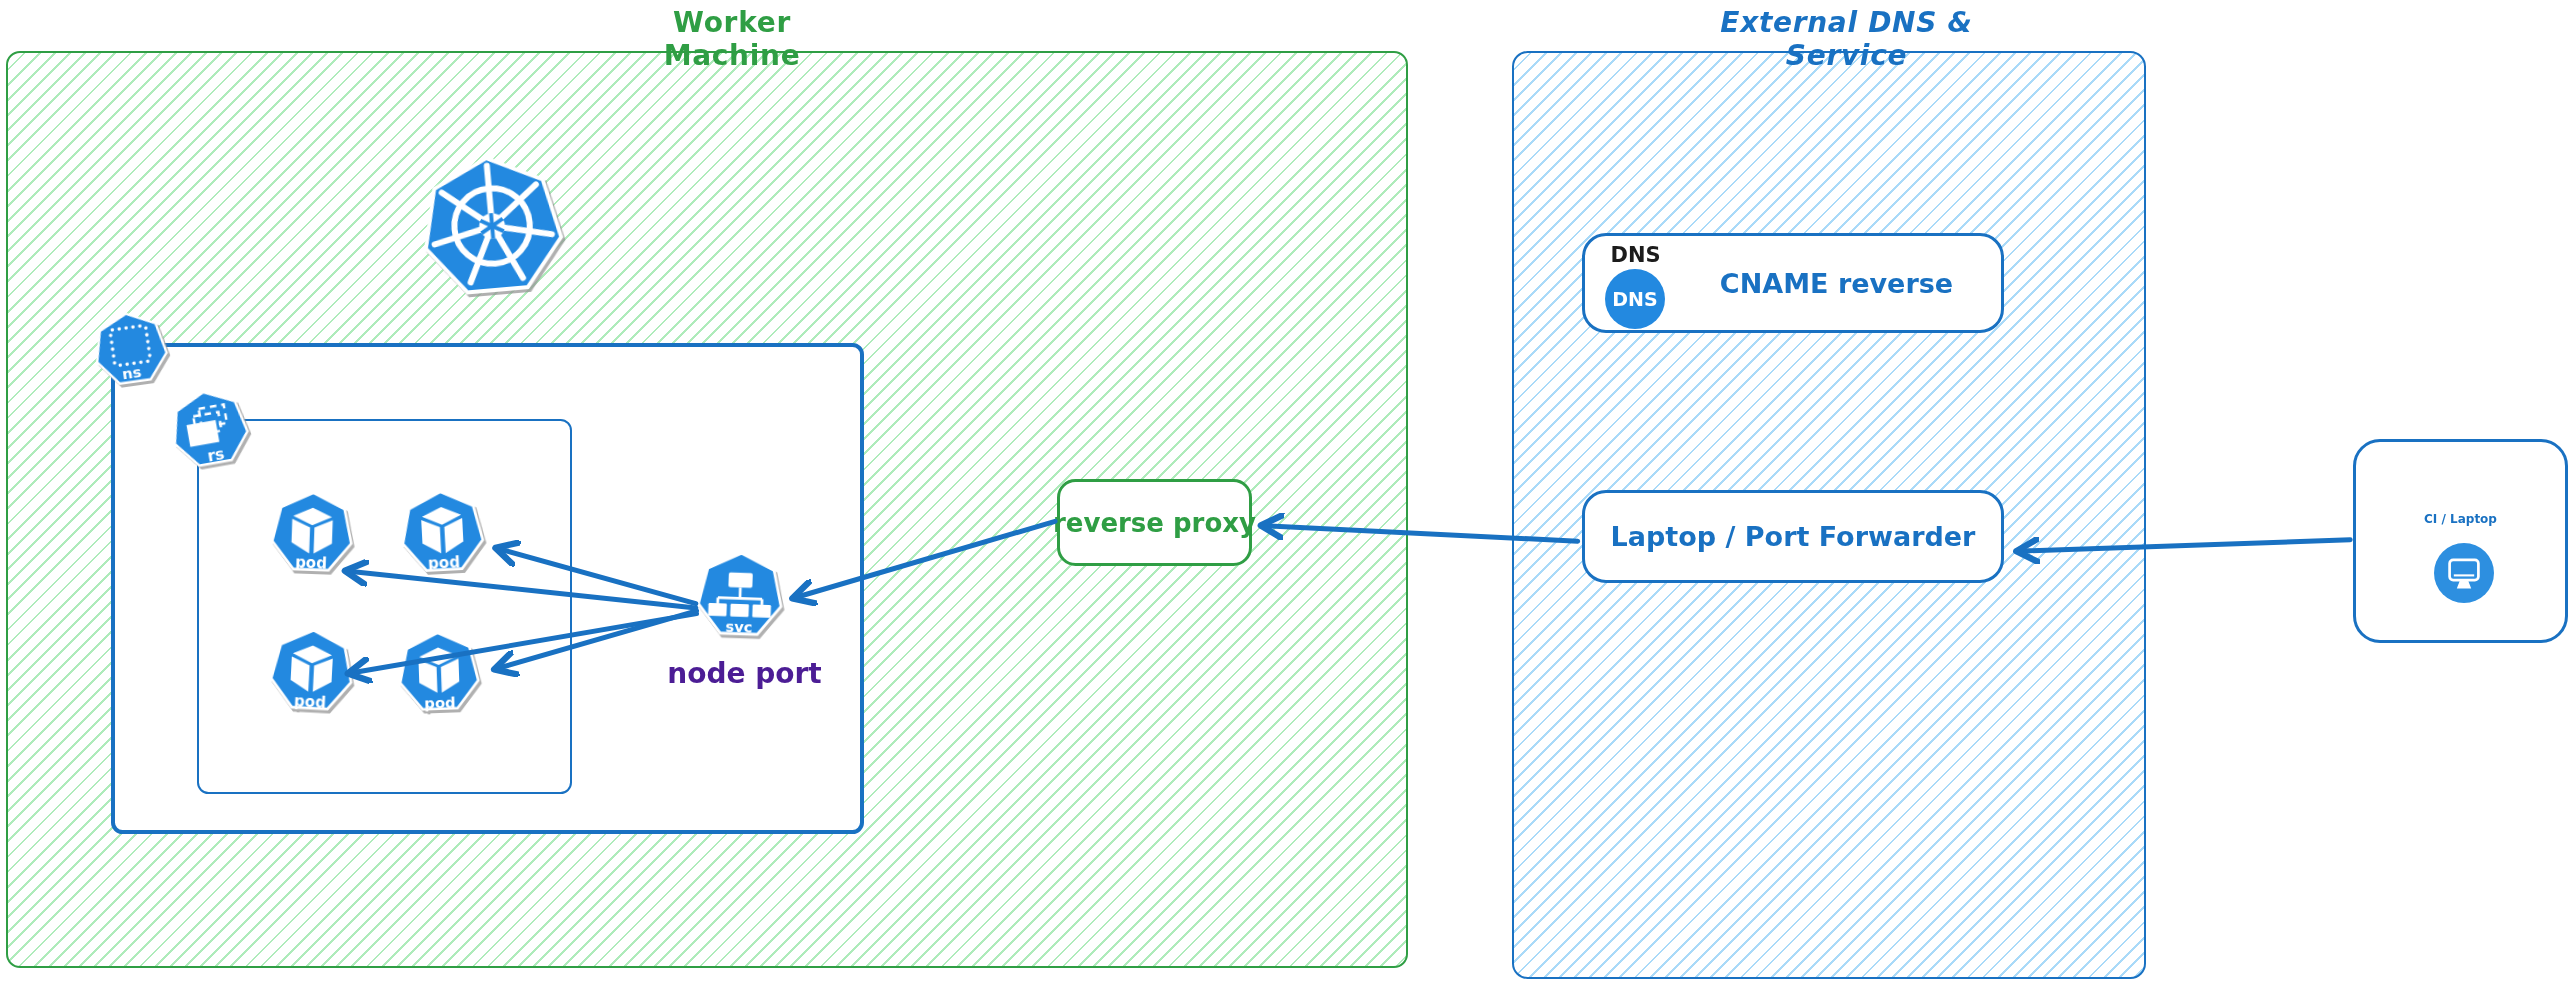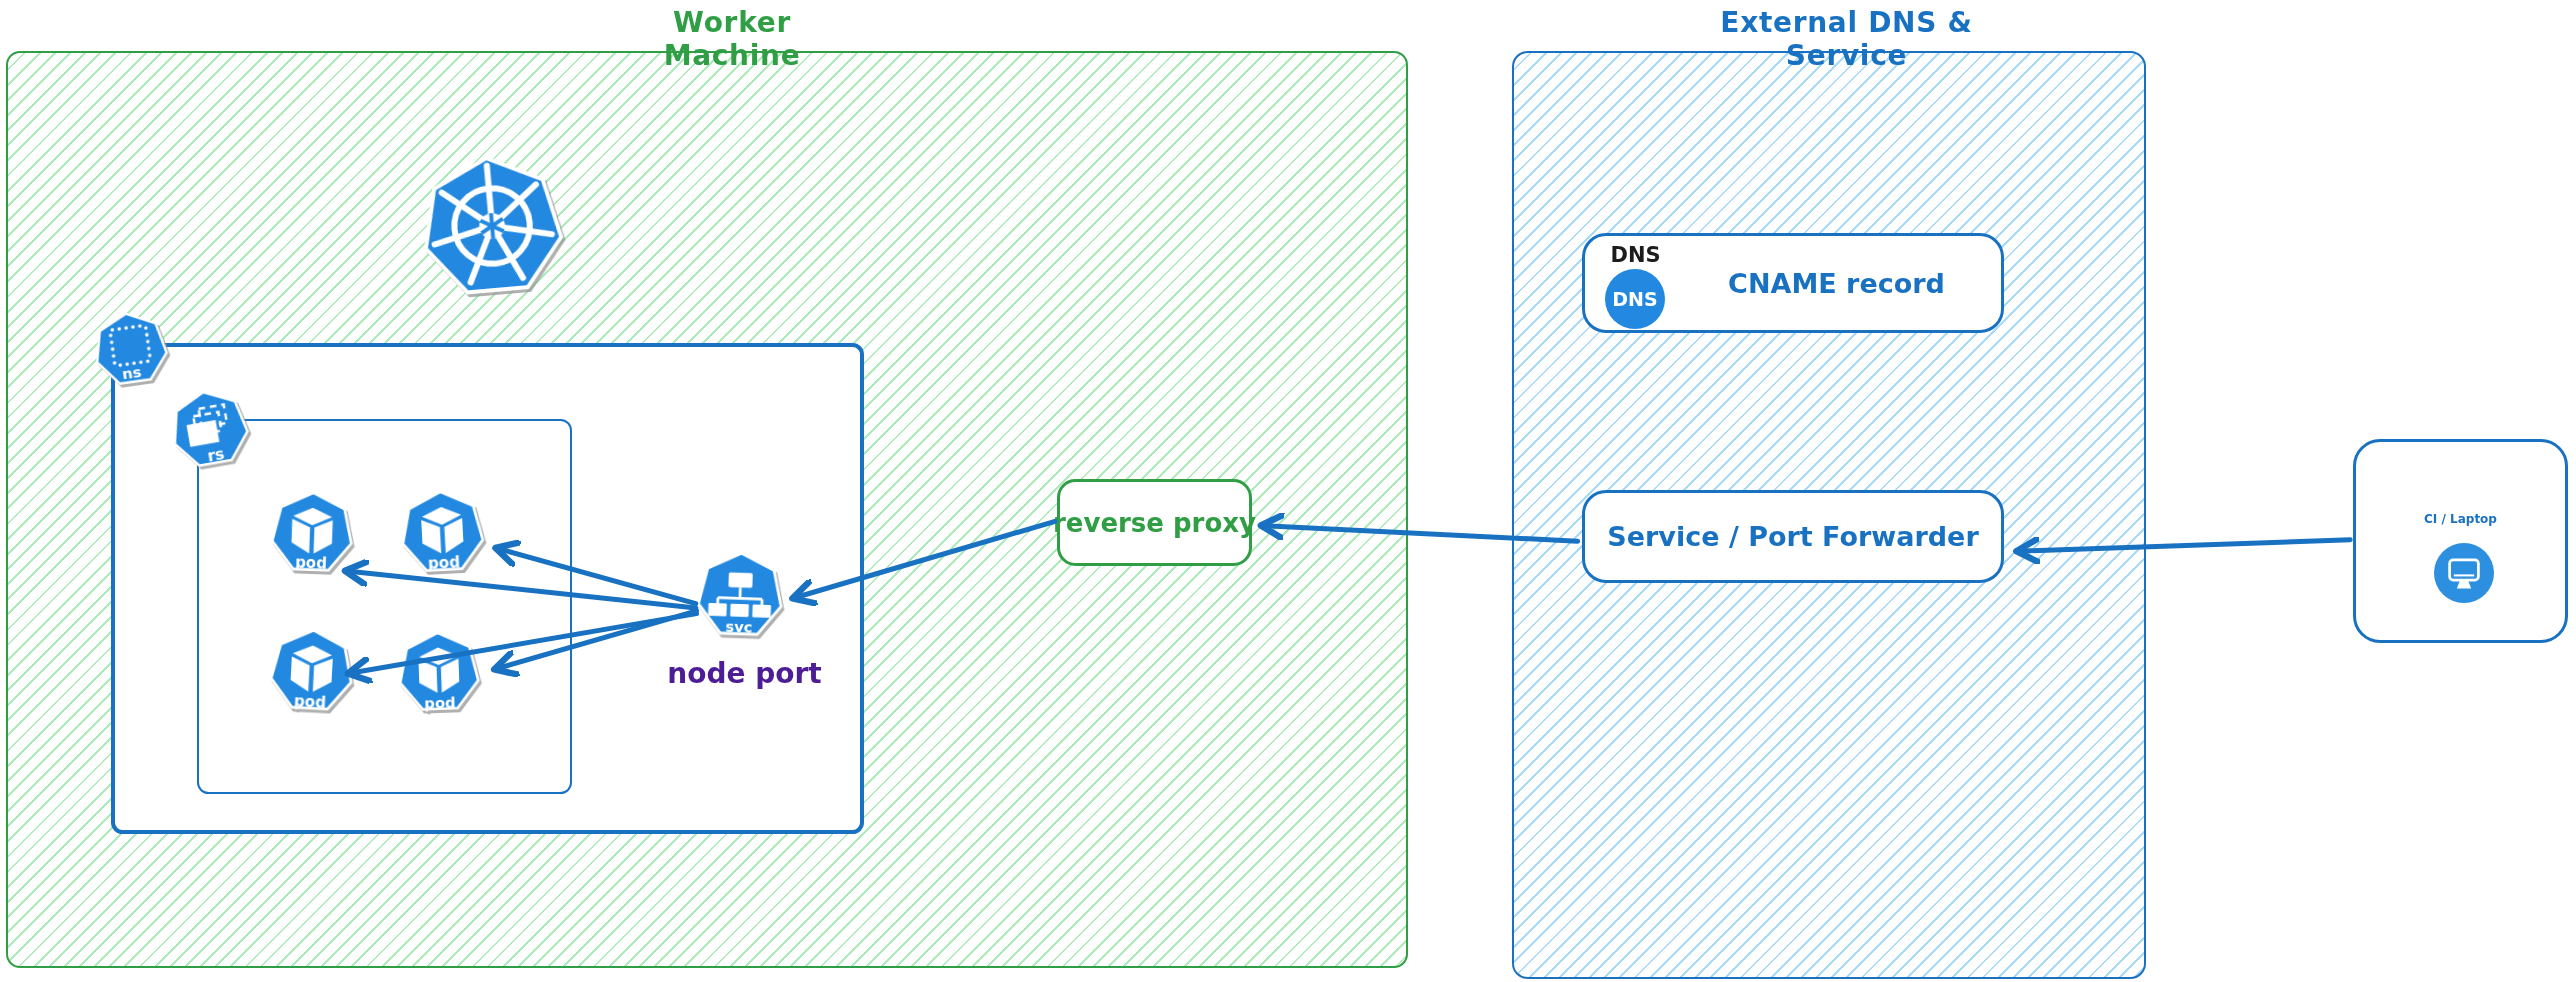--- a/index.html
+++ b/index.html
@@ -39,21 +39,21 @@
 
   
   .region-title {
     position: absolute;
     text-align: center;
     font-size: 28px;
     font-weight: 700;
     letter-spacing: 0.7px;
   }
   .vm-title   { left: 604px;  top: 5.7px;  width: 256px; color: #2f9e44; }
-  .ext-title  { left: 1676px; top: 5.7px;  width: 341px; color: #1971c2; }
+  .ext-title  { left: 1676px; top: 5.7px;  width: 341px; color: #1971c2; font-style: italic; }
 
   
   .white-box {
     position: absolute;
     background: #ffffff;
     box-sizing: border-box;
     border-style: solid;
     border-color: #1971c2;
   }
   .ns-box  { left: 111px; top: 343px; width: 753px; height: 491px; border-width: 4.3px; border-radius: 11.4px; }
@@ -222,25 +222,25 @@
   <div class="white-box rp-box">
     <span class="rp-label">reverse proxy</span>
   </div>
 
   <div class="region blue"></div>
   <div class="region-title ext-title">External DNS &amp; Service</div>
 
   <div class="white-box dns-box">
     <span class="dns-tag">DNS</span>
     <span class="dns-circle">DNS</span>
-    <span class="cname-label">CNAME record</span>
+    <span class="cname-label">CNAME reverse</span>
   </div>
 
   <div class="white-box worker-box">
-    <span class="worker-label">Service / Port Forwarder</span>
+    <span class="worker-label">Laptop / Port Forwarder</span>
   </div>
 
   <div class="white-box ci-box">
     <div class="ci-label">CI / Laptop</div>
     <div class="monitor-circle">
       <svg width="60" height="60" viewBox="0 0 100 100">
         <rect x="26" y="28" width="48" height="34" rx="6" fill="none" stroke="#ffffff" stroke-width="4.5"></rect>
         <line x1="33" y1="54" x2="67" y2="54" stroke="#ffffff" stroke-width="3.5"></line>
         <polygon points="43,63 57,63 62,76 38,76" fill="#ffffff"></polygon>
       </svg>

